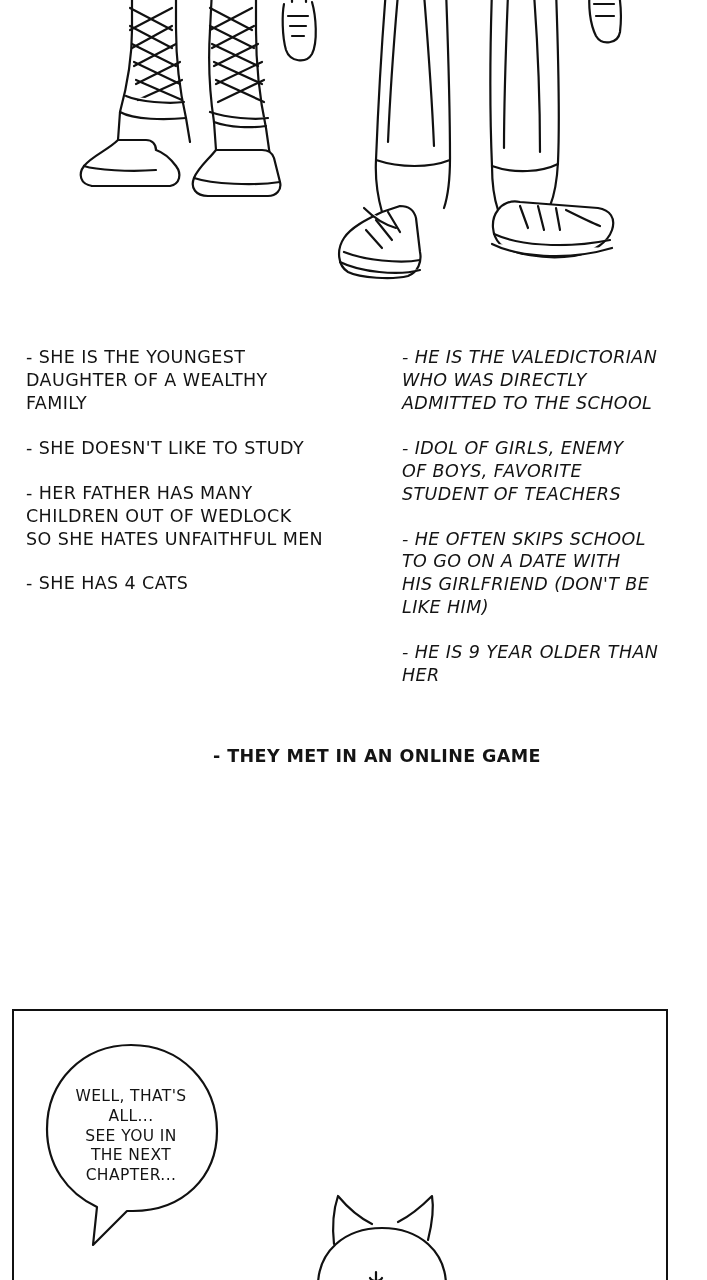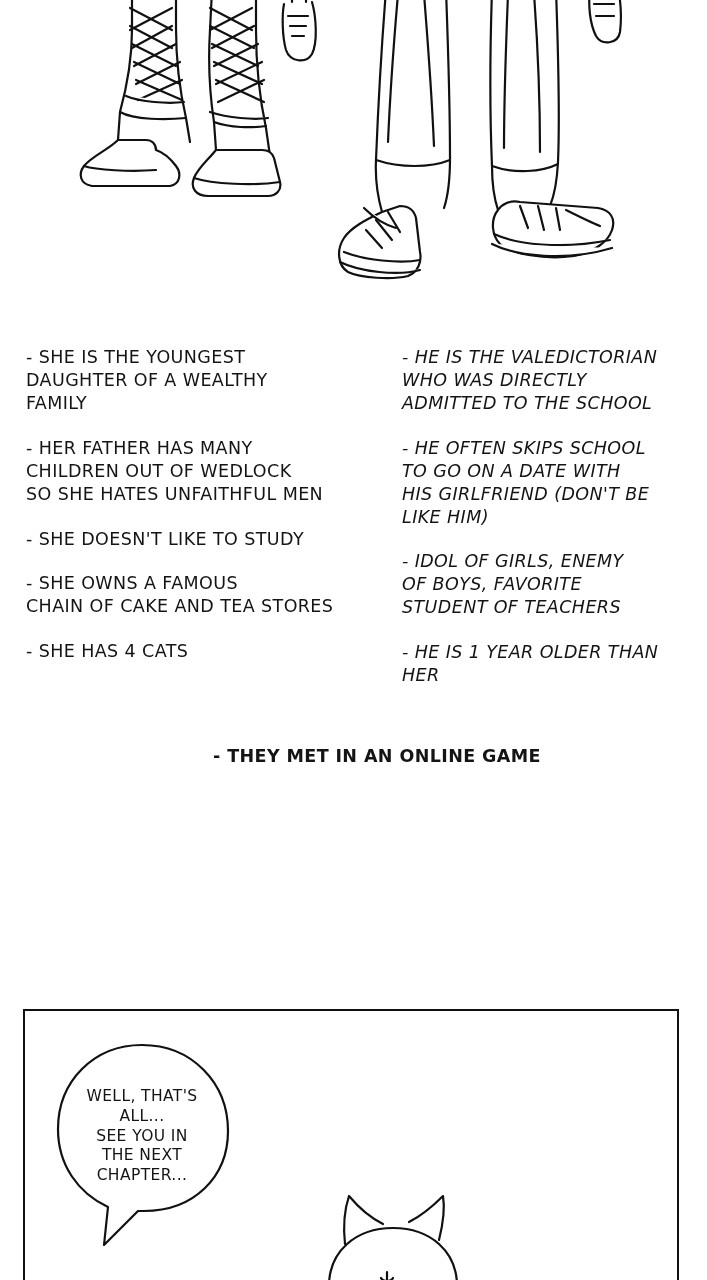--- a/index.html
+++ b/index.html
@@ -70,21 +70,21 @@
     top: 746px;
     font-size: 17.5px;
     letter-spacing: 0.4px;
     color: #141414;
     font-weight: bold;
   }
 
   
   .panel {
     position: absolute;
-    left: 23px;
+    left: 12px;
     top: 1009px;
     width: 656px;
     height: 271px;
     border: 2px solid #111111;
     border-bottom: none;
     box-sizing: border-box;
     background: #ffffff;
     overflow: hidden;
     padding-left: 14px;
   }
@@ -185,41 +185,39 @@
       </g>
     </svg>
   </div>
 
   <div class="columns">
 
     <div class="col col-left">
       <p class="bullet">- SHE IS THE YOUNGEST
 DAUGHTER OF A WEALTHY
 FAMILY</p>
+      <p class="bullet">- SHE DOESN'T LIKE TO STUDY</p>
       <p class="bullet">- HER FATHER HAS MANY
 CHILDREN OUT OF WEDLOCK
 SO SHE HATES UNFAITHFUL MEN</p>
-      <p class="bullet">- SHE DOESN'T LIKE TO STUDY</p>
-      <p class="bullet">- SHE OWNS A FAMOUS
-CHAIN OF CAKE AND TEA STORES</p>
       <p class="bullet">- SHE HAS 4 CATS</p>
     </div>
 
     <div class="col col-right">
       <p class="bullet">- HE IS THE VALEDICTORIAN
 WHO WAS DIRECTLY
 ADMITTED TO THE SCHOOL</p>
+      <p class="bullet">- IDOL OF GIRLS, ENEMY
+OF BOYS, FAVORITE
+STUDENT OF TEACHERS</p>
       <p class="bullet">- HE OFTEN SKIPS SCHOOL
 TO GO ON A DATE WITH
 HIS GIRLFRIEND (DON'T BE
 LIKE HIM)</p>
-      <p class="bullet">- IDOL OF GIRLS, ENEMY
-OF BOYS, FAVORITE
-STUDENT OF TEACHERS</p>
-      <p class="bullet">- HE IS 1 YEAR OLDER THAN HER</p>
+      <p class="bullet">- HE IS 9 YEAR OLDER THAN HER</p>
     </div>
 
   </div>
 
   <div class="shared-note">- THEY MET IN AN ONLINE GAME</div>
 
   <div class="panel">
 
     <div class="bubble-wrap">
       <svg class="bubble-svg" width="210" height="215" viewBox="0 0 210 215" xmlns="http://www.w3.org/2000/svg">

